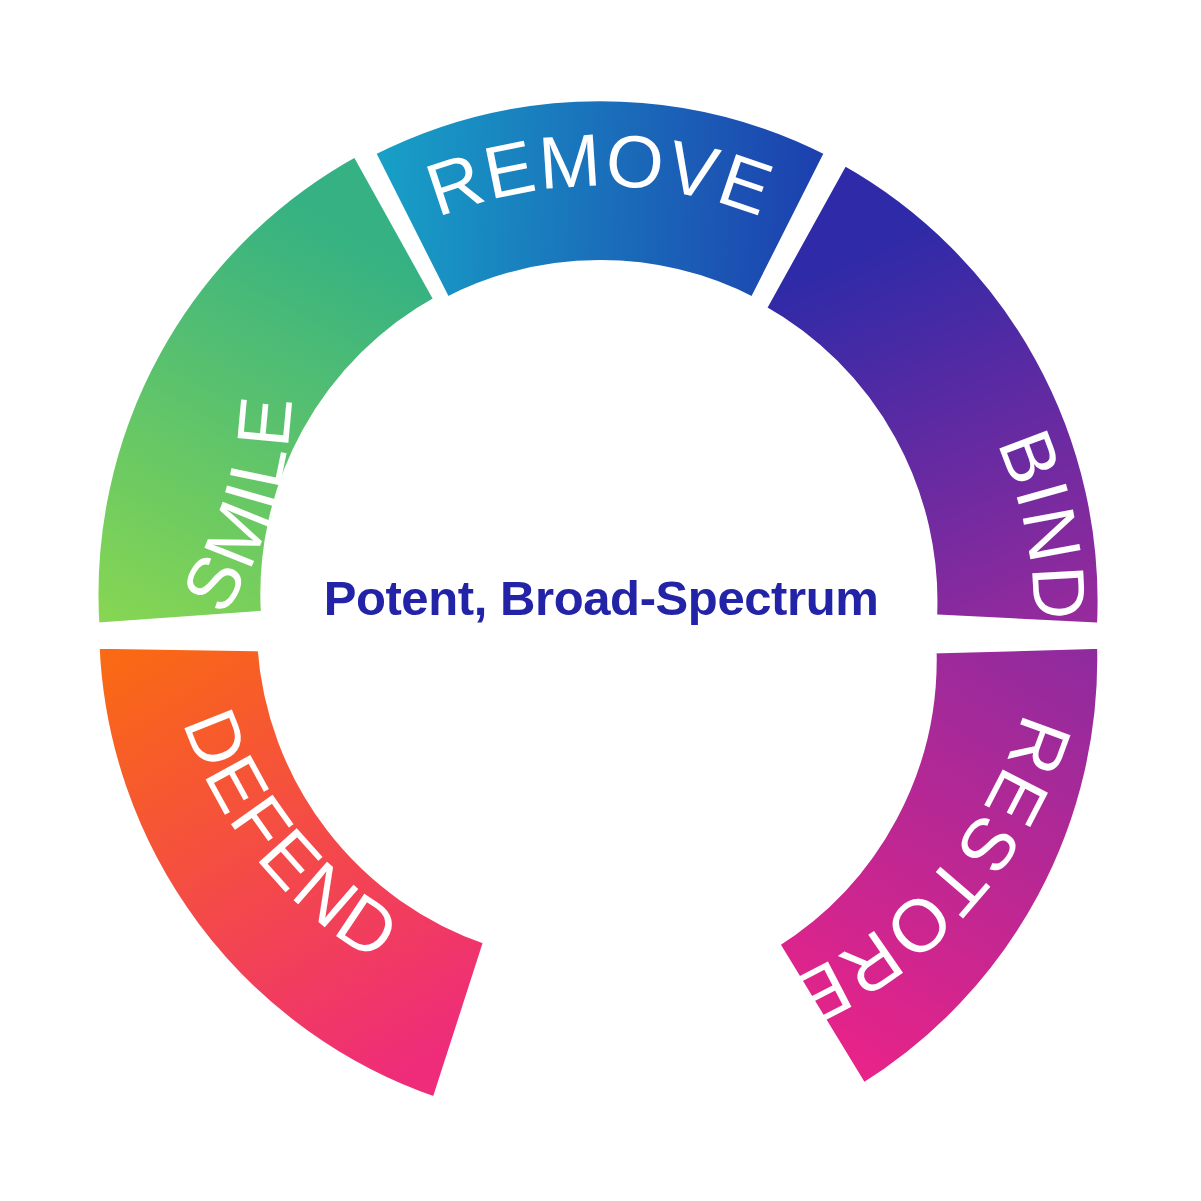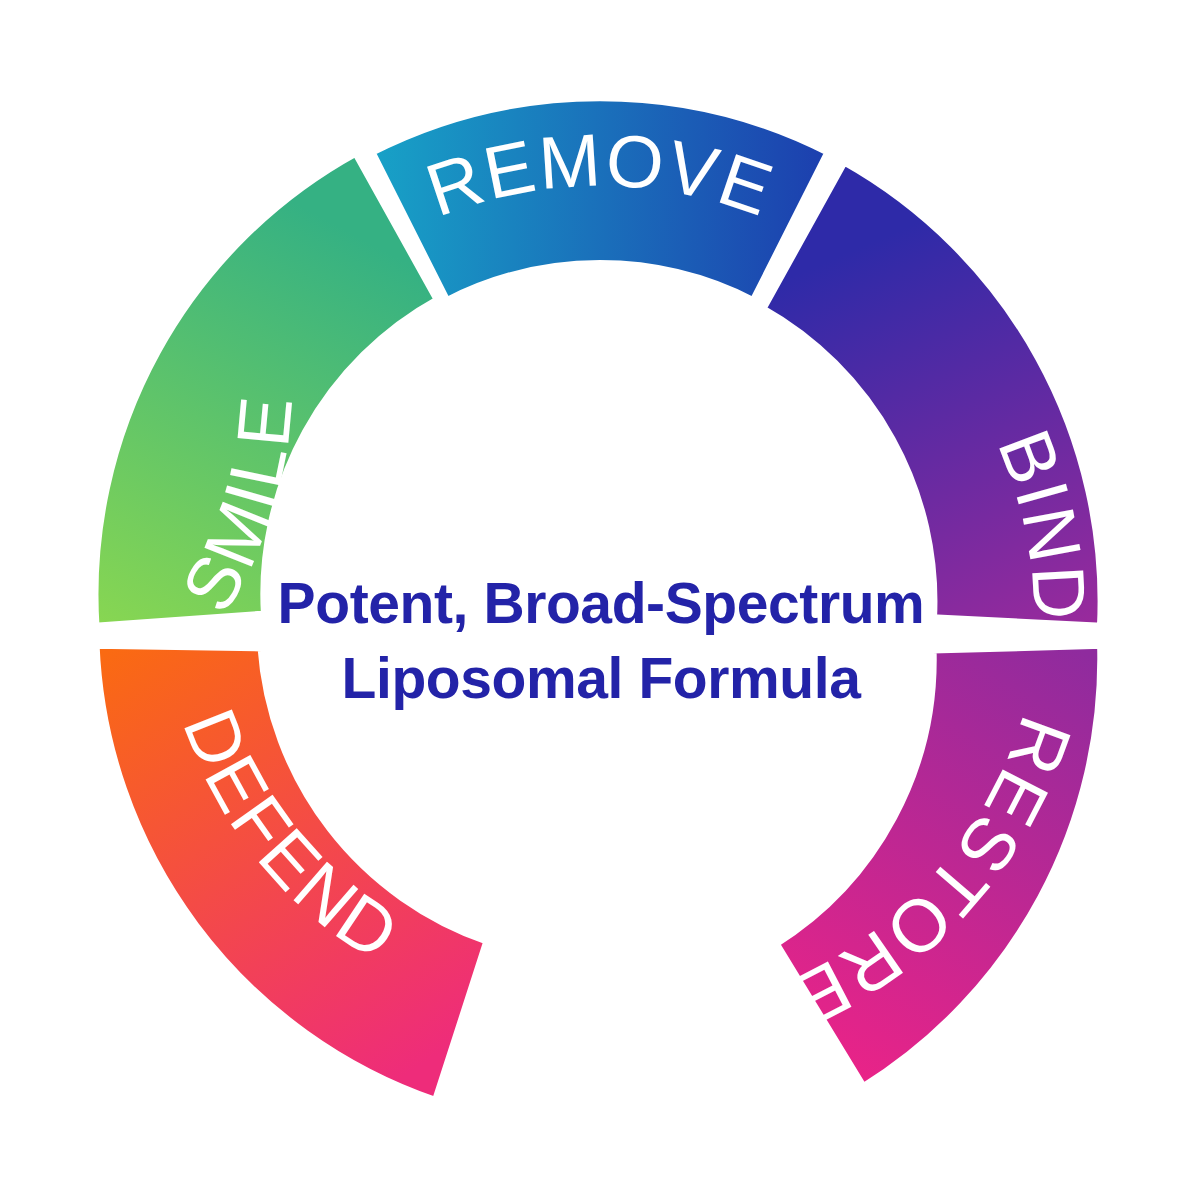--- a/index.html
+++ b/index.html
@@ -41,21 +41,21 @@
     letter-spacing: 2px;
   }
   .center-text-block {
     position: absolute;
     left: 231px;
     top: 566px;
     width: 740px;
     text-align: center;
     font-family: "Liberation Sans", sans-serif;
     font-weight: 700;
-    font-size: 57px;
+    font-size: 49px;
     line-height: 1.32;
     color: #2323a8;
     letter-spacing: -0.4px;
     pointer-events: none;
   }
   .center-line {
     display: block;
     white-space: nowrap;
   }
 </style>
@@ -154,16 +154,15 @@
         <text class="segment-label" text-anchor="middle">
           <textPath href="#tp-smile" startOffset="50%">SMILE</textPath>
         </text>
       </g>
 
     </g>
   </svg>
 
   <div class="center-text-block">
     <span class="center-line">Potent, Broad-Spectrum</span>
-    <span class="center-line">Liposomal Formula</span>
   </div>
 
 </div>
 
 </body></html>

